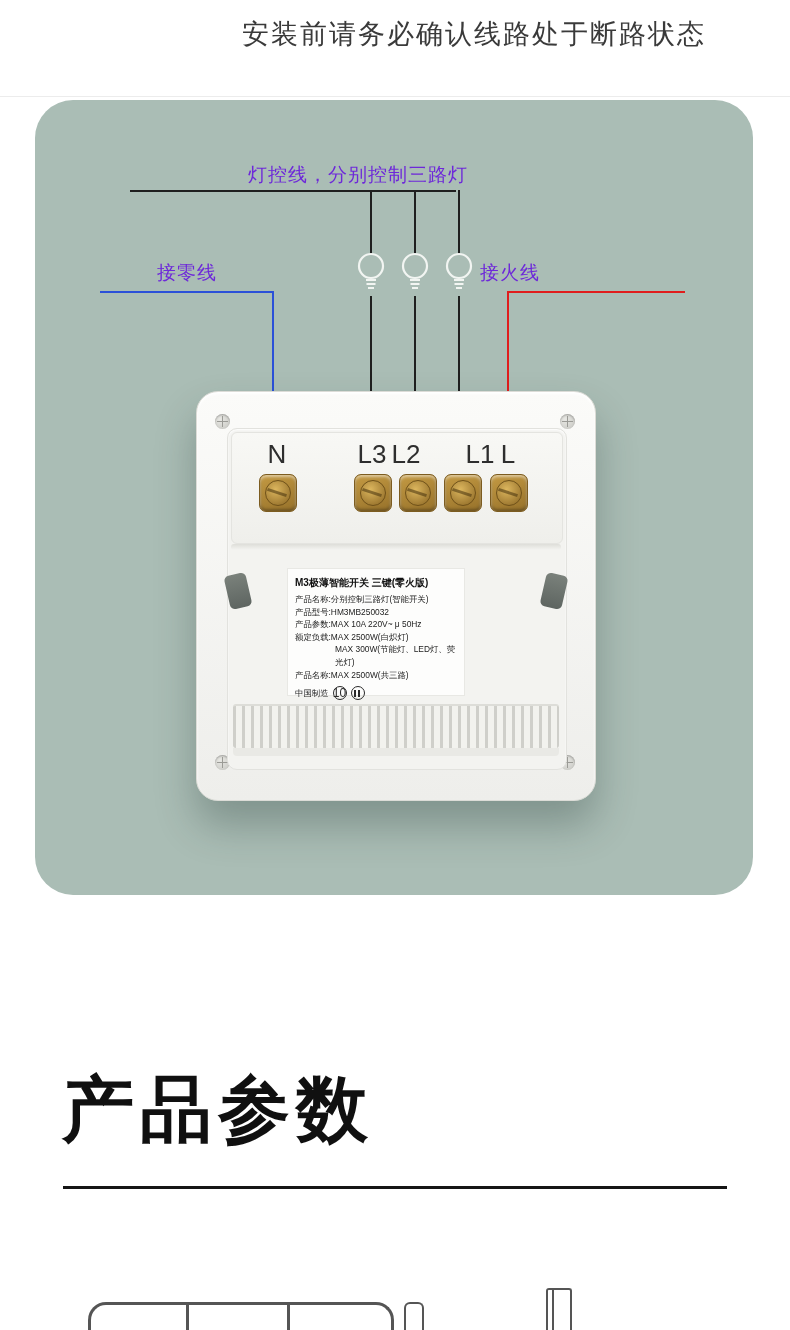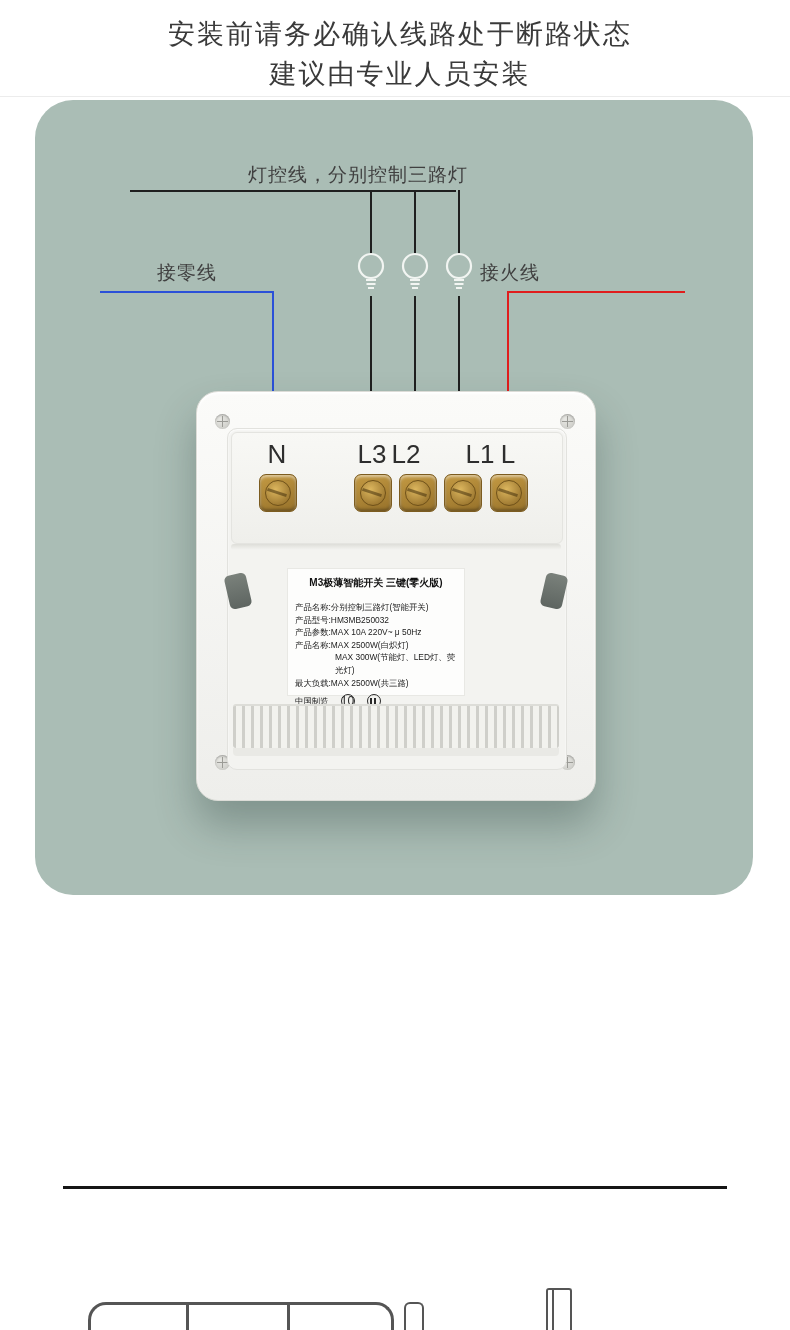--- a/index.html
+++ b/index.html
@@ -1,27 +1,27 @@
 <!DOCTYPE html>
 <html><head>
 <meta charset="utf-8">
 <style>
   html,body{margin:0;padding:0;background:#fff;}
   #canvas{position:relative;width:790px;height:1330px;background:#ffffff;overflow:hidden;
           font-family:"Liberation Sans",sans-serif;}
   .abs{position:absolute;}
 
   
-  .hdr{left:0;width:706px;text-align:center;font-size:27px;color:#3a3a3a;letter-spacing:2px;margin-left:47px;}
+  .hdr{left:0;width:706px;text-align:right;font-size:27px;color:#3a3a3a;letter-spacing:2px;}
   .hdr-rule{top:96px;left:0;width:790px;height:1px;background:#ececec;}
 
   
   #panel{left:35px;top:100px;width:718px;height:795px;border-radius:38px;background:#aabdb5;}
 
-  .ann-label{font-size:19px;color:#404040;letter-spacing:1px;}
+  .ann-label{font-size:19px;color:#6d28d9;letter-spacing:1px;}
   .wire{background:#1f1f1f;}
   .wire-h{height:2px;}
   .wire-v{width:2px;}
   .blue{background:#2b50d8;}
   .red{background:#e01d1d;}
 
   
   #switch{left:161px;top:291px;width:398px;height:408px;border-radius:22px;
           background:linear-gradient(180deg,#fbfbf9,#eeeeeb);border:1px solid #dcdcd7;
           box-shadow:0 24px 40px rgba(30,50,45,.30), inset 0 2px 3px #ffffff;}
@@ -35,23 +35,23 @@
           box-shadow:inset 0 2px 3px rgba(255,255,255,.5), inset 0 -2px 3px rgba(0,0,0,.3);}
   .t-screw .hole{position:absolute;left:5px;top:5px;width:24px;height:24px;border-radius:50%;
           background:radial-gradient(circle at 40% 35%,#dcb65e,#8a6522);border:1px solid #6f5119;}
   .t-screw .slot{position:absolute;left:7px;top:16px;width:20px;height:3px;background:rgba(70,50,12,.55);
           transform:rotate(18deg);}
   .plate-groove{left:34px;top:152px;width:330px;height:6px;
           background:linear-gradient(180deg,#dedeD9,#f4f4f1);border-radius:3px;}
   .ear{width:22px;height:34px;border-radius:5px;background:linear-gradient(180deg,#7a817b,#5e6561);}
   .sticker{left:90px;top:176px;width:178px;height:128px;background:#fdfdfc;border:1px solid #e8e8e4;
           box-sizing:border-box;padding:6px 7px;font-size:8.4px;color:#1c1c1c;line-height:1.5;}
-  .sticker .ttl{font-size:10px;font-weight:bold;text-align:center;margin-bottom:11px;color:#111;}
+  .sticker .ttl{font-size:10px;font-weight:bold;margin-bottom:3px;color:#111;}
   .sticker .indent{padding-left:40px;}
-  .madein{display:flex;align-items:center;gap:12px;margin-top:5px;}
+  .madein{display:flex;align-items:center;gap:4px;margin-top:5px;}
   .badge{width:14px;height:14px;border-radius:50%;border:1px solid #2a2a2a;box-sizing:border-box;
           display:flex;align-items:center;justify-content:center;font-size:12px;color:#2a2a2a;}
   .badge-bars{background:repeating-linear-gradient(90deg,#2a2a2a 0 2px,transparent 2px 4px);
           background-size:8px 7px;background-position:center;background-repeat:no-repeat;}
   .fins{left:36px;top:312px;width:326px;height:42px;border-radius:3px;
           background:repeating-linear-gradient(90deg,#cfcfca 0 3px,#f2f2ee 3px 9px);
           border-top:2px solid #dddDD8;}
   .fin-base{left:36px;top:356px;width:326px;height:8px;background:#e9e9e5;border-radius:0 0 4px 4px;}
   .cscrew{width:15px;height:15px;border-radius:50%;
           background:radial-gradient(circle at 35% 35%,#e8e8e4,#c7c7c2);
@@ -73,21 +73,20 @@
   .side-profile{left:546px;top:1288px;width:22px;height:50px;border:2px solid #555;
           border-bottom:none;border-radius:3px 3px 0 0;}
   .side-profile .inline{position:absolute;left:4px;top:0;width:2px;height:100%;background:#555;}
 </style>
 </head>
 <body>
 
 <div id="canvas">
 
   <div class="abs hdr" style="top:16px">安装前请务必确认线路处于断路状态</div>
-  <div class="abs hdr" style="top:56px">建议由专业人员安装</div>
   <div class="abs hdr-rule"></div>
 
   <div class="abs" id="panel">
 
     <div class="abs ann-label" style="left:188px;top:62px;width:270px;text-align:center">灯控线，分别控制三路灯</div>
     <div class="abs wire wire-h" style="left:95px;top:90px;width:326px"></div>
     <div class="abs wire wire-v" style="left:335px;top:90px;height:64px"></div>
     <div class="abs wire wire-v" style="left:379px;top:90px;height:64px"></div>
     <div class="abs wire wire-v" style="left:423px;top:90px;height:64px"></div>
 
@@ -180,35 +179,36 @@
       <div class="abs plate-groove"></div>
 
       <div class="abs ear" style="left:30px;top:182px;transform:rotate(-13deg)"></div>
       <div class="abs ear" style="left:346px;top:182px;transform:rotate(13deg)"></div>
 
       <div class="abs sticker">
         <div class="ttl">M3极薄智能开关 三键(零火版)</div>
         <div>产品名称:分别控制三路灯(智能开关)</div>
         <div>产品型号:HM3MB250032</div>
         <div>产品参数:MAX 10A 220V~ μ 50Hz</div>
-        <div>产品名称:MAX 2500W(白炽灯)</div>
+        <div>额定负载:MAX 2500W(白炽灯)</div>
         <div class="indent">MAX 300W(节能灯、LED灯、荧光灯)</div>
-        <div>最大负载:MAX 2500W(共三路)</div>
+        <div>产品名称:MAX 2500W(共三路)</div>
         <div class="madein">
           <span>中国制造</span>
           <span class="badge">10</span>
           <span class="badge badge-bars"></span>
         </div>
       </div>
 
       <div class="abs fins"></div>
       <div class="abs fin-base"></div>
     </div>
   </div>
 
+  <div class="abs sec-heading">产品参数</div>
   <div class="abs sec-rule"></div>
 
   <div class="abs front-outline"></div>
   <div class="abs key-div" style="left:186px"></div>
   <div class="abs key-div" style="left:287px"></div>
   <div class="abs thin-profile"></div>
   <div class="abs side-profile">
       <span class="inline"></span>
     </div>
 

